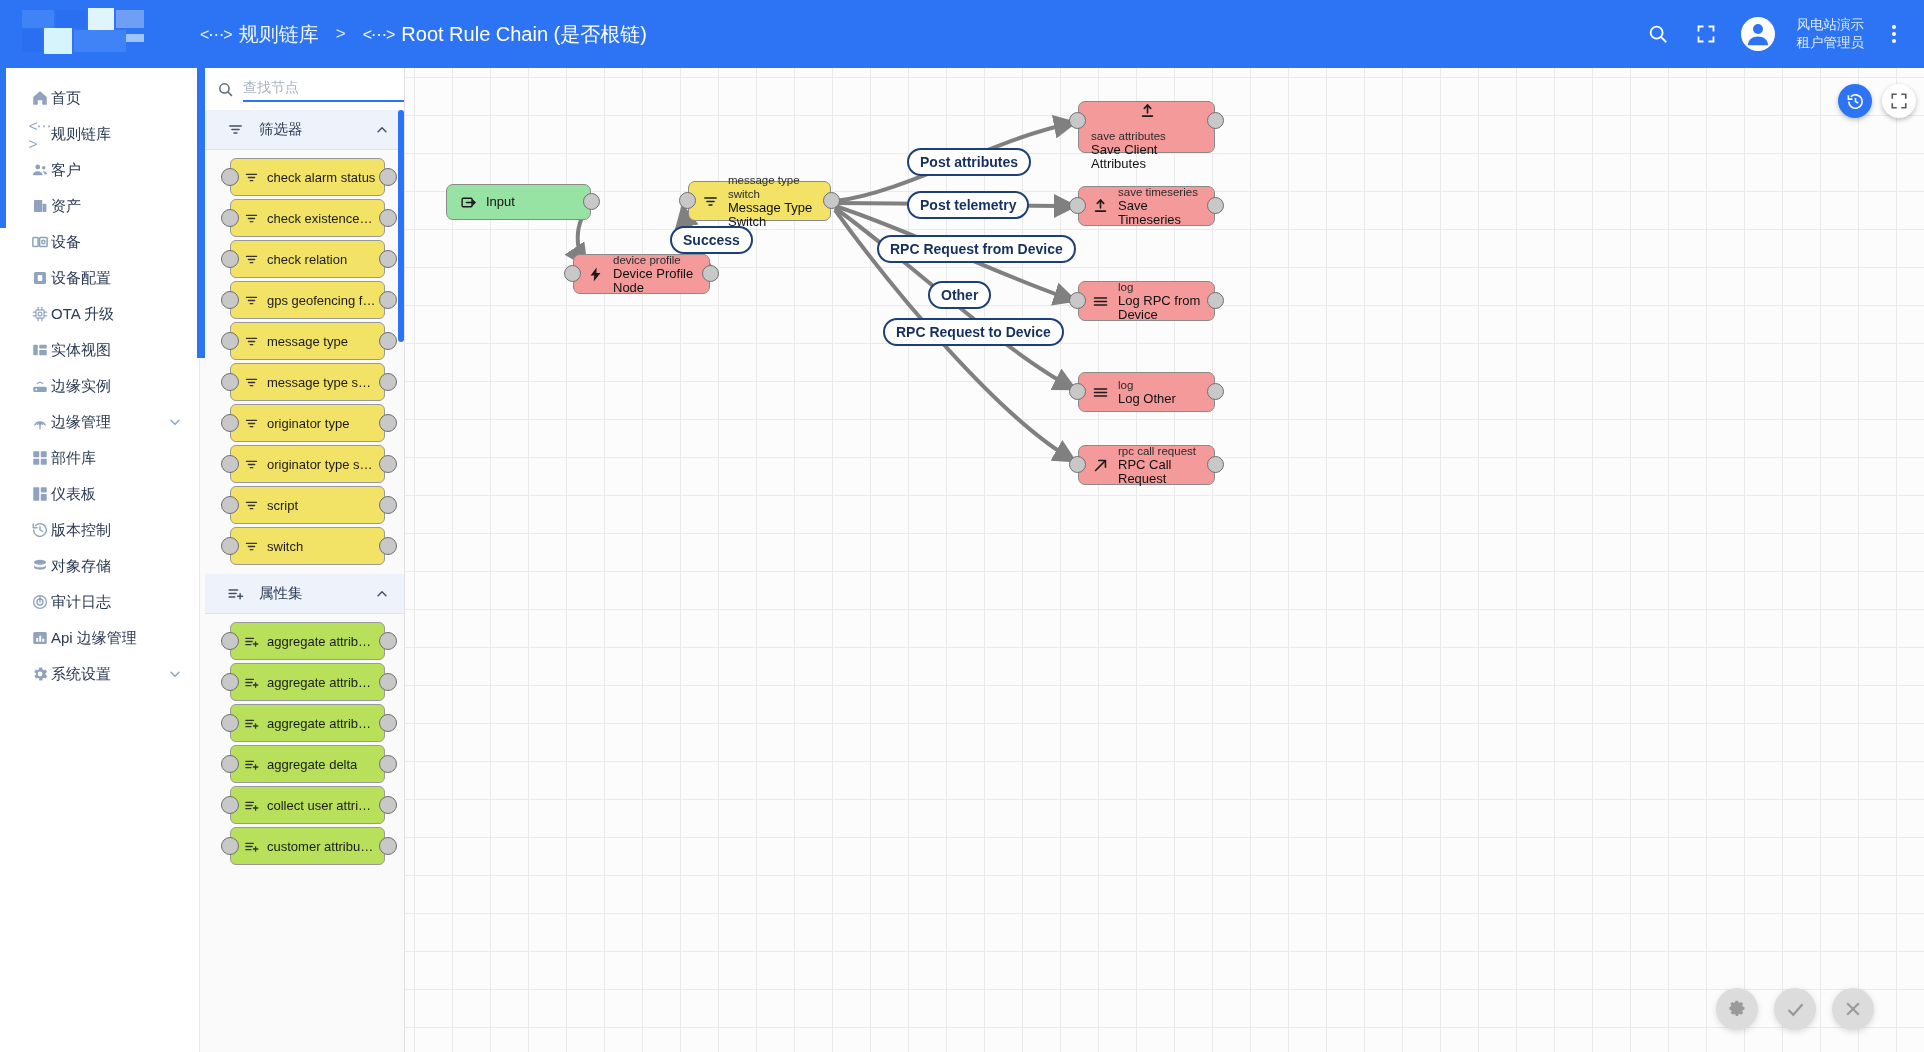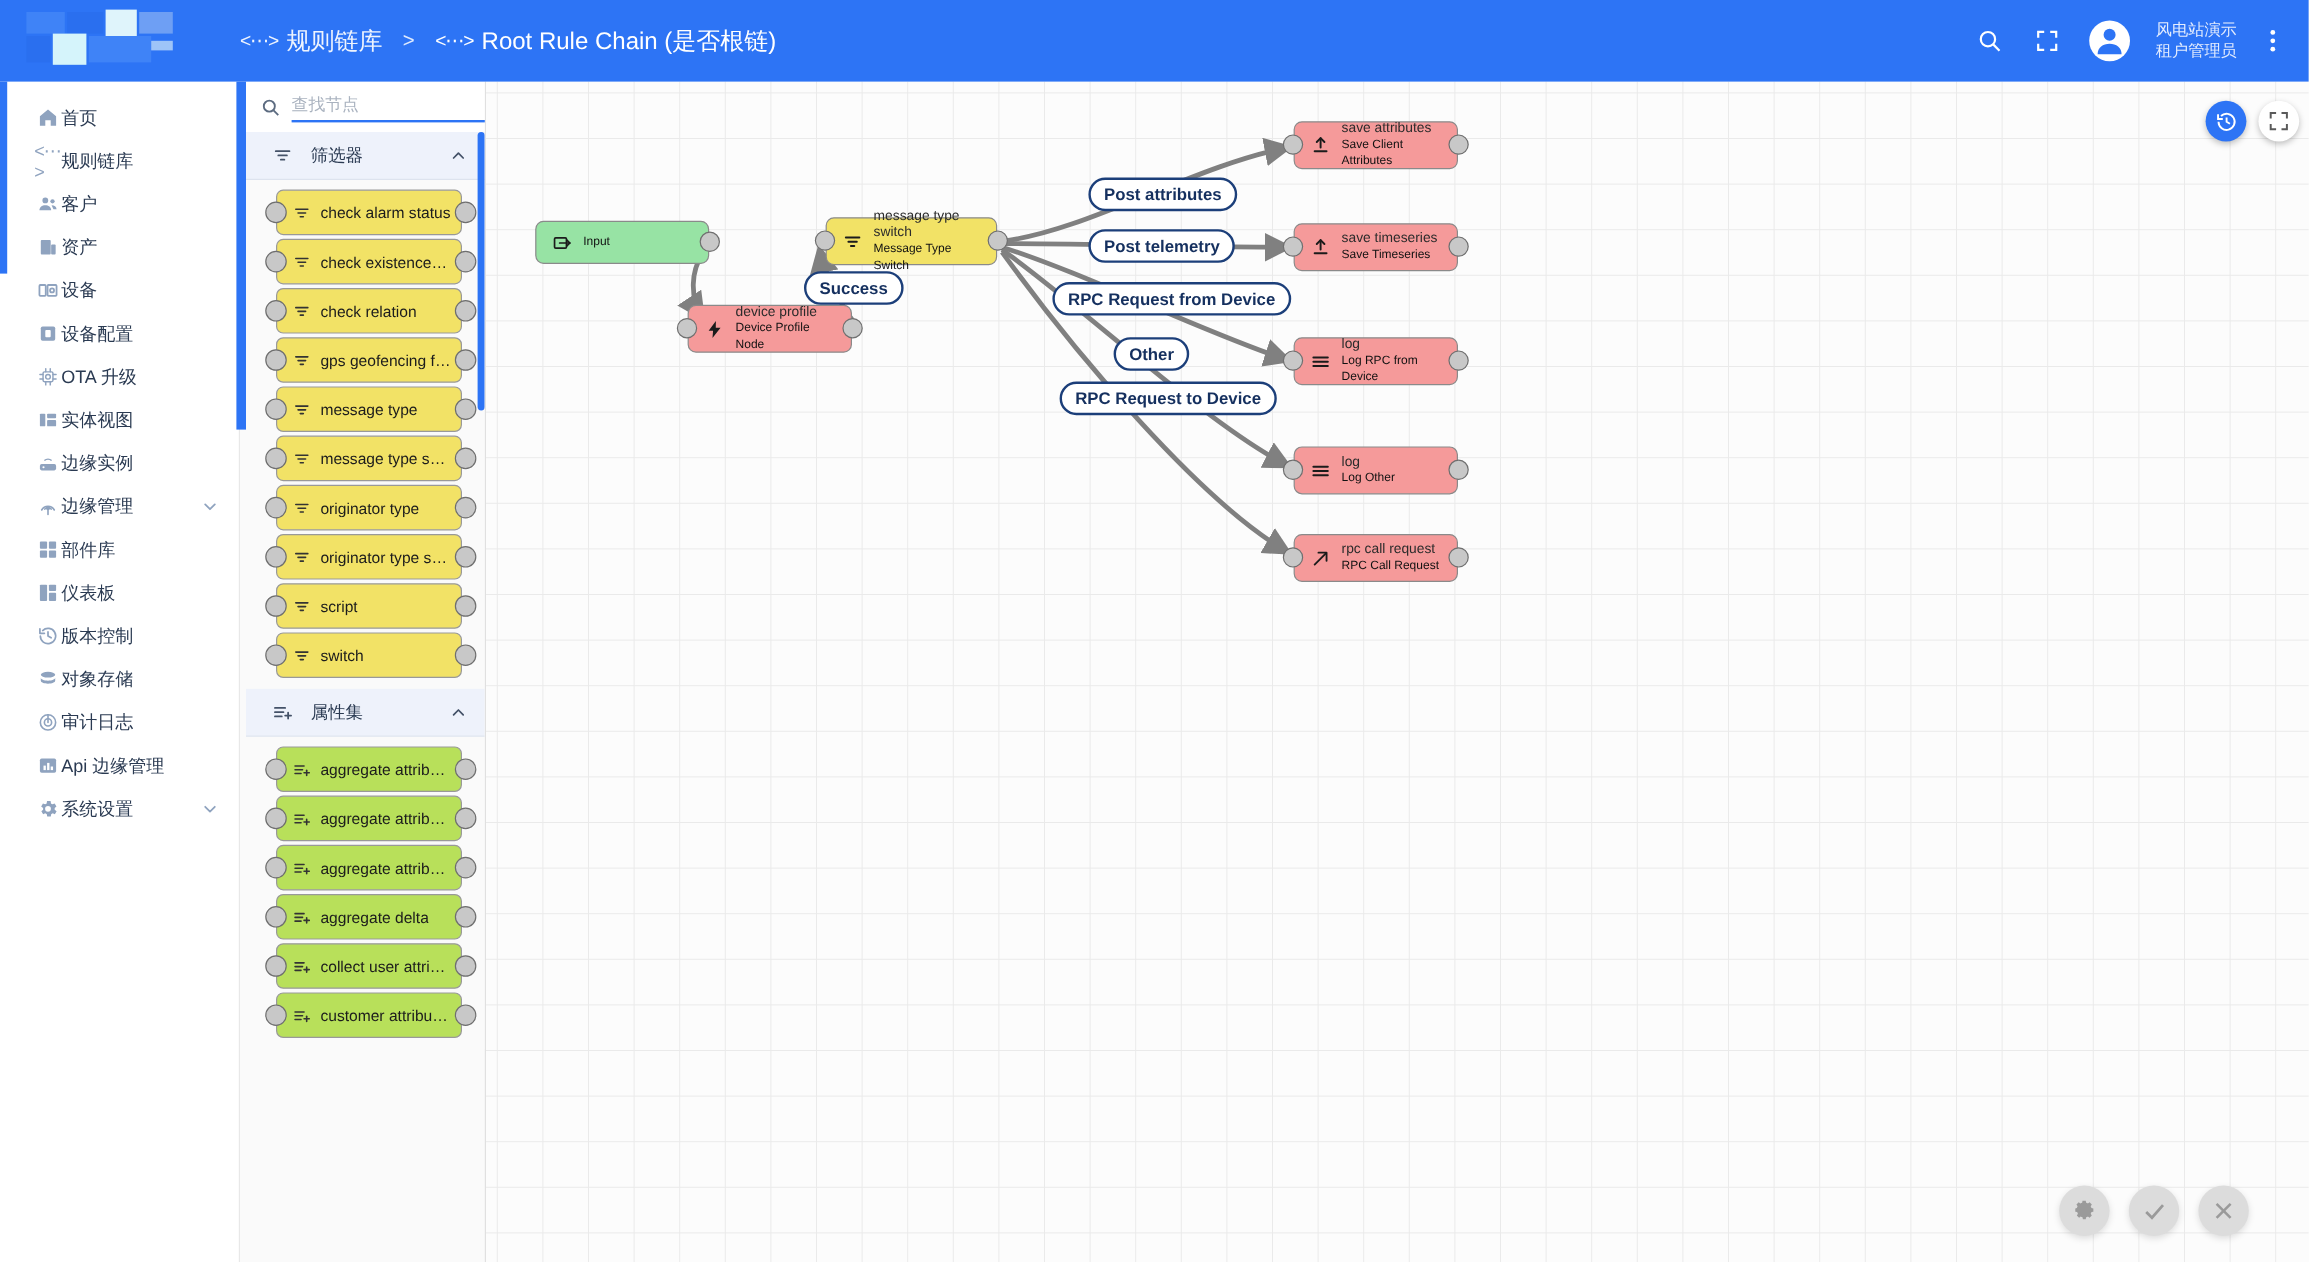--- a/index.html
+++ b/index.html
@@ -136,21 +136,21 @@
   .flow-svg { position: absolute; inset: 0; width: 1519px; height: 984px; }
 
   .fnode {
     position: absolute; border-radius: 7px; border: 1px solid #8a8a8a;
     display: flex; align-items: center; padding: 0 10px 0 12px; gap: 9px;
     font-size: 12.5px; color: #1b1b1b; cursor: move; z-index: 5;
   }
   .fnode .fico { width: 18px; flex: 0 0 18px; display:flex; align-items:center; justify-content:center; }
   .fnode .ftxt { display: flex; flex-direction: column; line-height: 14px; }
   .fnode .ftype { font-size: 11.5px; color: #2b2b2b; }
-  .fnode .fname { font-size: 10px; color: #111; }
+  .fnode .fname { font-size: 13px; color: #111; }
   .fnode.green { background: #97e3a4; }
   .fnode.yellowN { background: #f2e266; }
   .fnode.redN { background: #f59a9a; }
   .fport {
     position: absolute; width: 17px; height: 17px; border-radius: 50%;
     background: #c8c8c8; border: 1px solid #6f6f6f; z-index: 6;
   }
   .edge-label {
     position: absolute; background: #fff; border: 2px solid #1c3f7a;
     border-radius: 14px; color: #15305f; font-weight: bold; font-size: 14px;
@@ -774,21 +774,21 @@
               <line x1="10" y1="17" x2="14" y2="17"></line>
             </svg>
           </span>
           <span class="ftxt">
             <span class="ftype">message type switch</span>
             <span class="fname">Message Type Switch</span>
           </span>
         </div>
         <div class="fport" style="left: 274px; top: 124px;"></div>
         <div class="fport" style="left: 418px; top: 124px;"></div>
-        <div class="fnode redN" style="left: 673px; top: 33px; width: 137px; height: 40px;">
+        <div class="fnode redN" style="left: 673px; top: 33px; width: 137px; height: 52px; flex-direction: column;">
           <span class="fico">
             <svg width="17" height="17" viewBox="0 0 24 24" fill="none" stroke="#1b1b1b" stroke-width="2.3" stroke-linecap="round" stroke-linejoin="round">
               <line x1="12" y1="3" x2="12" y2="14"></line>
               <polyline points="7.5,7.5 12,3 16.5,7.5"></polyline>
               <line x1="5" y1="18.5" x2="19" y2="18.5"></line>
             </svg>
           </span>
           <span class="ftxt">
             <span class="ftype">save attributes</span>
             <span class="fname">Save Client Attributes</span>

